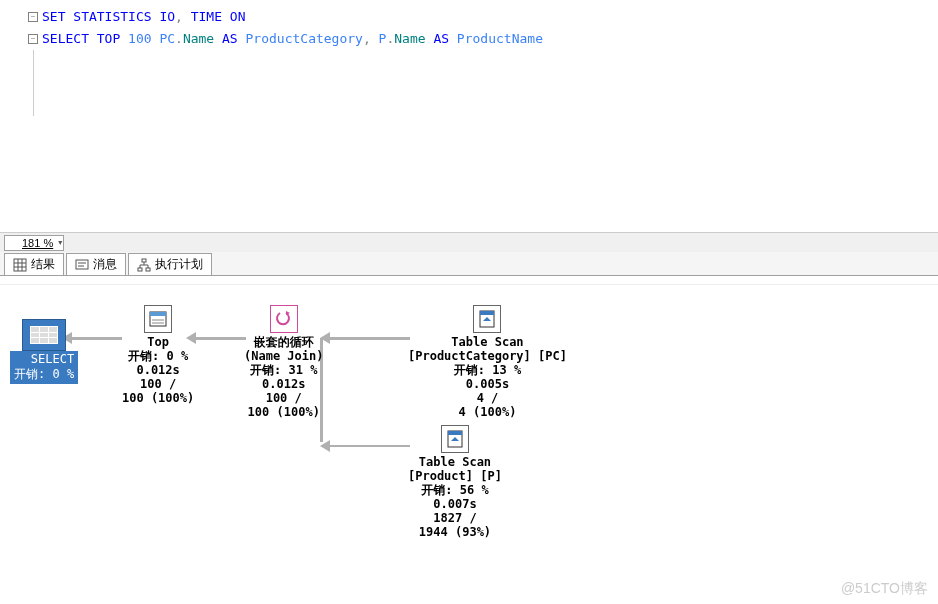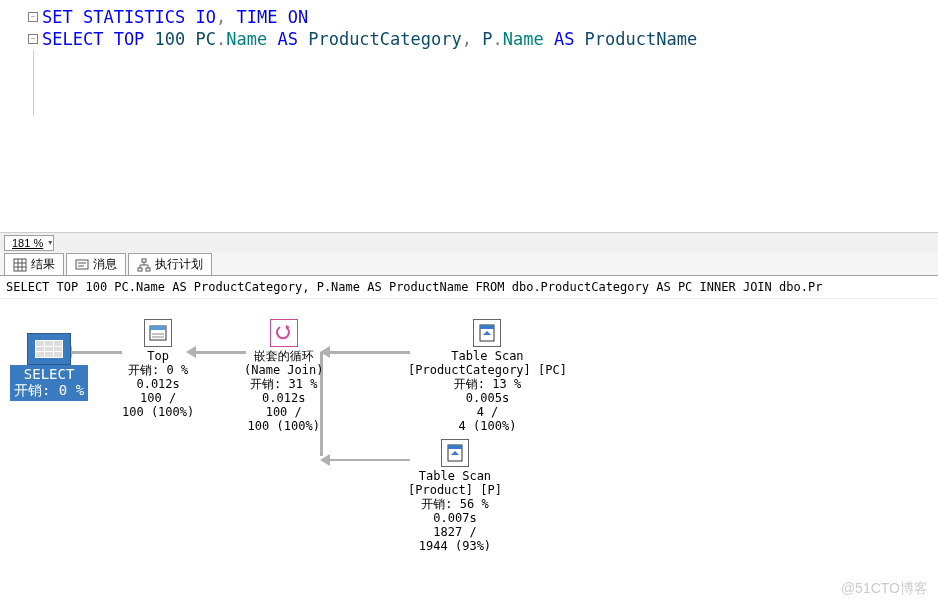--- a/index.html
+++ b/index.html
@@ -3,51 +3,51 @@
 <meta charset="utf-8">
 <style>
 * { box-sizing: border-box; margin: 0; padding: 0; }
 body { font-family: "Segoe UI", Arial, sans-serif; font-size: 12px; background: #fff; color: #000; width: 938px; height: 604px; overflow: hidden; position: relative; }
 
 
 .editor { height: 232px; background: #fff; position: relative; display: flex; }
 .gutter { width: 42px; background: #fff; padding-top: 6px; }
 .fold { display: flex; align-items: center; justify-content: flex-end; height: 22px; padding-right: 4px; }
 .fold-box { width: 10px; height: 10px; border: 1px solid #808080; display: inline-flex; align-items: center; justify-content: center; font-size: 8px; line-height: 1; color: #808080; }
-.code { flex: 1; padding: 6px 0 0 0; font-family: "SimSun", "NSimSun", monospace; font-size: 17px; line-height: 22px; }
+.code { flex: 1; padding: 6px 0 0 0; font-family: "SimSun", "NSimSun", monospace; font-size: 13px; line-height: 22px; }
 .code-line { white-space: pre; height: 22px; }
 .kw { color: #0000ff; }
 .obj { color: #008080; }
 .op { color: #808080; }
-.txt { color: #0c4a6e; }
+.txt { color: #3b82f6; }
 
 
 .zoom-bar { height: 20px; background: #f0f0f0; border-top: 1px solid #ccc; display: flex; align-items: center; padding-left: 4px; font-size: 11px; }
-.zoom-dd { border: 1px solid #a0a0a0; padding: 0 10px 0 7px; background: #fff; height: 16px; line-height: 14px; position: relative; text-decoration: underline; }
+.zoom-dd { border: 1px solid #a0a0a0; padding: 0 10px 0 17px; background: #fff; height: 16px; line-height: 14px; position: relative; text-decoration: underline; }
 .zoom-dd::after { content: "▾"; position: absolute; right: 1px; font-size: 8px; color: #555; }
 
 
 .tabs { height: 24px; background: #f5f5f5; border-bottom: 1px solid #a0a0a0; display: flex; align-items: flex-end; padding-left: 4px; gap: 2px; }
 .tab { height: 22px; border: 1px solid #a0a0a0; border-bottom: none; background: #fff; padding: 2px 8px; display: flex; align-items: center; gap: 4px; font-size: 12px; margin-top: 19px; }
 .tab-ico { width: 14px; height: 14px; display: inline-flex; align-items: center; justify-content: center; }
 
 
 .plan-area { height: 326px; background: #fff; overflow: hidden; }
 .plan-hdr { padding: 4px 6px; font-size: 12px; font-family: "SimSun", monospace; border-bottom: 1px solid #eee; }
 .plan-hdr .line2 { white-space: nowrap; overflow: hidden; }
 
 .plan-canvas { position: relative; height: 260px; font-family: "SimSun", monospace; font-size: 12px; }
 .node { position: absolute; text-align: center; }
 .node-icon { width: 28px; height: 28px; margin: 0 auto 2px; border: 1px solid #666; display: flex; align-items: center; justify-content: center; background: #fff; }
 .node-icon.sel { width: 44px; height: 32px; background: #3a7ac0; border: 1px solid #2a5a90; }
 .sel-grid { width: 28px; height: 18px; background: #fff; display: grid; grid-template-columns: repeat(3,1fr); grid-template-rows: repeat(3,1fr); gap: 1px; padding: 1px; }
 .sel-grid span { background: #ddd; }
-.sel-label { color: #fff; font-size: 14px; text-align: center; }
+.sel-label { color: #fff; font-size: 12px; text-align: right; }
 .top-icon svg, .loop-icon svg, .scan-icon svg { width: 20px; height: 20px; }
-.node-line { line-height: 14px; white-space: nowrap; }
+.node-line { line-height: 14px; white-space: nowrap; font-weight: bold; }
 
 .arrow { position: absolute; height: 14px; display: flex; align-items: center; }
 .arrow-line { height: 3px; background: #b0b0b0; flex: 1; }
 .arrow-head { width: 0; height: 0; border-top: 6px solid transparent; border-bottom: 6px solid transparent; border-right: 10px solid #b0b0b0; }
 .arrow-v { position: absolute; width: 3px; background: #b0b0b0; }
 
 .watermark { position: absolute; bottom: 6px; right: 10px; color: #ccc; font-size: 14px; }
 </style>
 </head>
 <body>
@@ -114,21 +114,20 @@
           <line x1="11" y1="10" x2="11" y2="7" stroke="#555"></line>
           <line x1="3" y1="7" x2="11" y2="7" stroke="#555"></line>
         </svg>
       </span>
     <span>执行计划</span>
   </div>
 </div>
 
 <div class="plan-area">
   <div class="plan-hdr">
-    <div class="line2">SELECT TOP 100 PC.Name AS ProductCategory, P.Name AS ProductName FROM dbo.ProductCategory AS PC INNER JOIN dbo.Pr</div>
   </div>
   <div class="plan-canvas">
 
     <div class="arrow" style="left:62px;top:46px;width:60px">
         <div class="arrow-head"></div>
         <div class="arrow-line"></div>
       </div>
     <div class="arrow" style="left:186px;top:46px;width:60px">
         <div class="arrow-head"></div>
         <div class="arrow-line"></div>

